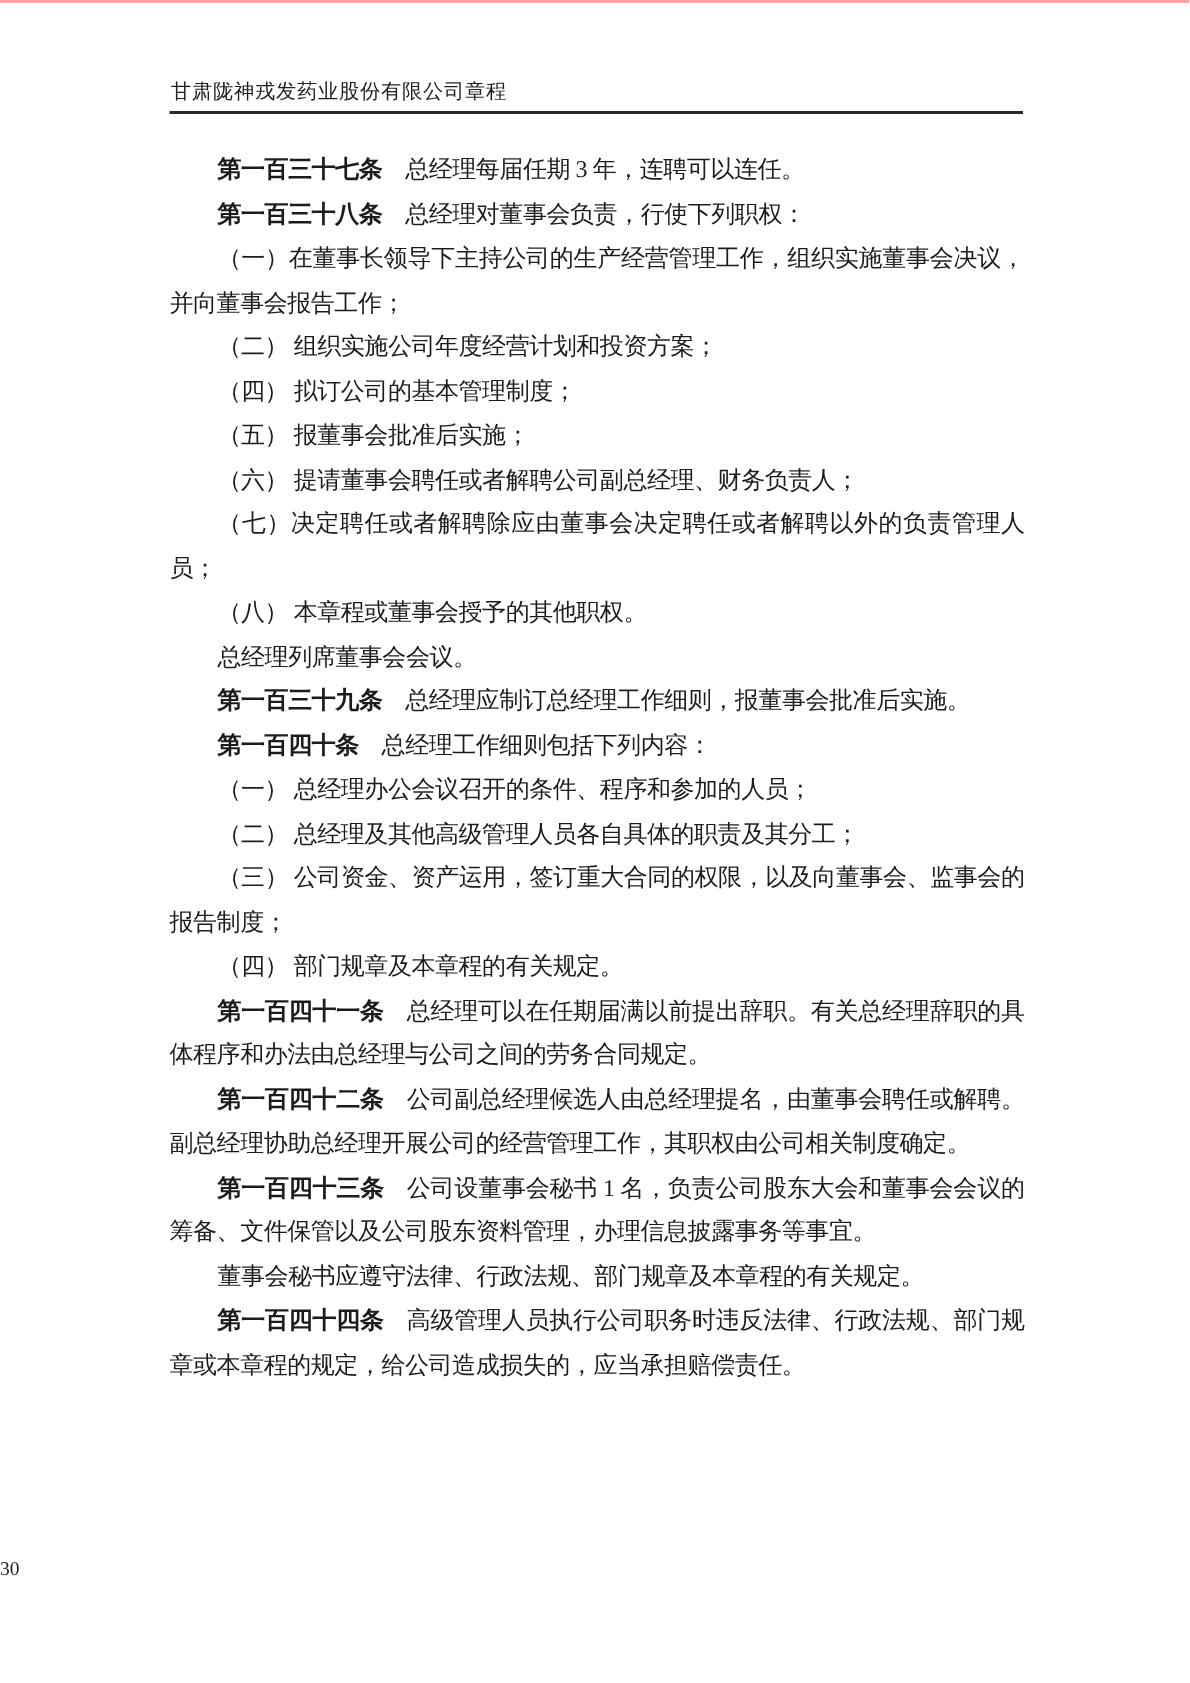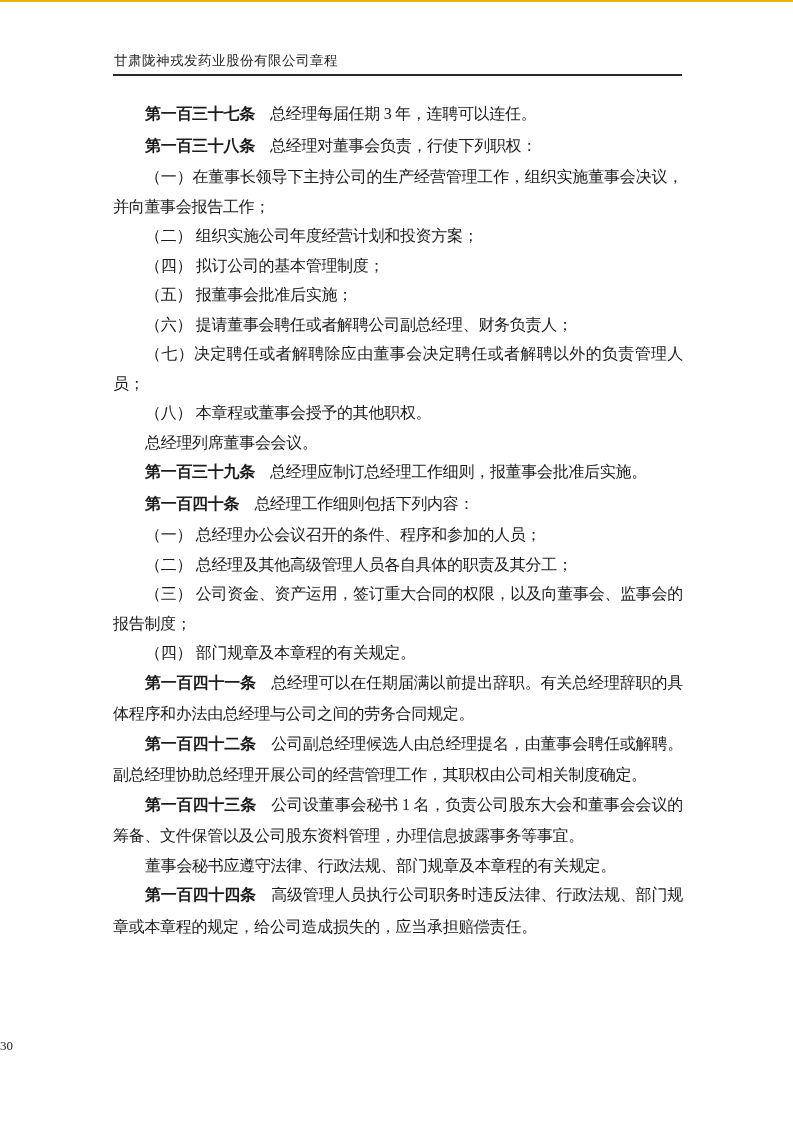--- a/index.html
+++ b/index.html
@@ -5,21 +5,21 @@
   html, body {
     margin: 0;
     padding: 0;
     background: #ffffff;
   }
   .page {
     position: relative;
     width: 793px;
     height: 1122px;
     background: #ffffff;
-    border-top: 2px solid #eab308;
+    border-top: 2px solid #fca5a5;
     box-sizing: border-box;
     overflow: hidden;
     font-family: "Liberation Serif", "DejaVu Serif", serif;
     color: #1c1c1c;
   }
   .header-title {
     position: absolute;
     left: 114px;
     top: 50px;
     font-size: 13.5px;
@@ -45,21 +45,21 @@
     text-align: justify;
     letter-spacing: -0.3px;
   }
   .body-text p {
     margin: 0;
     padding: 0;
     text-indent: 2em;
   }
   .article-num {
     font-weight: bold;
-    font-family: Liberation Mono, monospace;
+    font-family: Liberation Serif, serif;
     margin-right: 0.95em;
   }
   .article-num:empty {
     display: none;
     margin: 0;
   }
   .footer {
     position: absolute;
     left: 0;
     top: 1036px;

